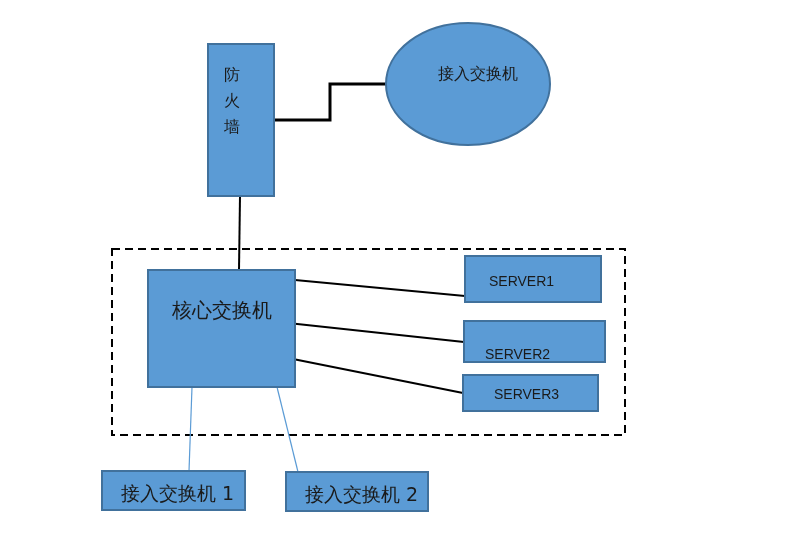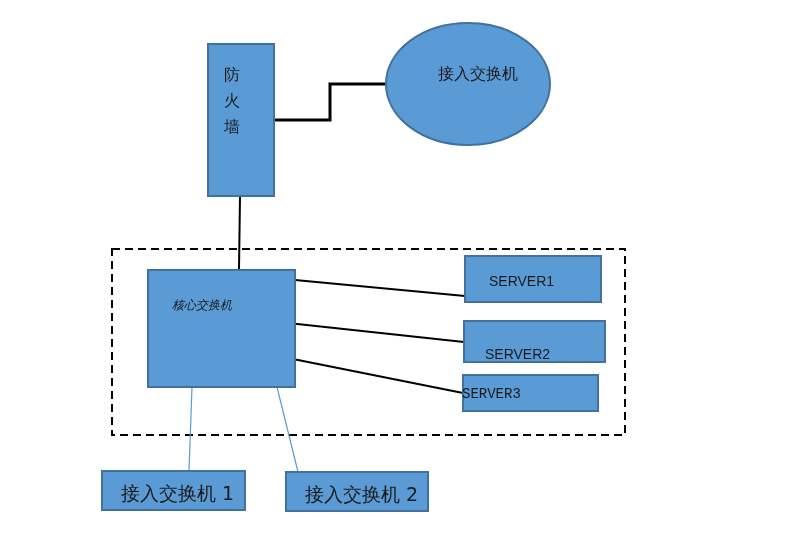--- a/index.html
+++ b/index.html
@@ -35,28 +35,28 @@
 <div class="lbl" style="left:438px; top:64px; font-size:16px;">接入交换机</div>
 
 <div class="box" style="left:207px; top:43px; width:68px; height:154px;"></div>
 <div class="vtext" style="left:222px; top:62px;">
   <div>防</div>
   <div>火</div>
   <div>墙</div>
 </div>
 
 <div class="box" style="left:147px; top:269px; width:149px; height:119px;"></div>
-<div class="lbl" style="left:172px; top:297px; font-size:12px;font-style:italic;">核心交换机</div>
+<div class="lbl" style="left:172px; top:297px; font-size:20px;">核心交换机</div>
 
 <div class="box" style="left:464px; top:255px; width:138px; height:48px;"></div>
 <div class="lbl lbl-en" style="left:489px; top:273px;">SERVER1</div>
 
 <div class="box" style="left:463px; top:320px; width:143px; height:43px;"></div>
 <div class="lbl lbl-en" style="left:485px; top:346px;">SERVER2</div>
 
 <div class="box" style="left:462px; top:374px; width:137px; height:38px;"></div>
-<div class="lbl lbl-en" style="left:462px; top:386px;font-family:Liberation Mono, monospace;">SERVER3</div>
+<div class="lbl lbl-en" style="left:494px; top:386px;">SERVER3</div>
 
 <div class="box" style="left:101px; top:470px; width:145px; height:41px;"></div>
 <div class="lbl" style="left:121px; top:481px;">接入交换机 1</div>
 
 <div class="box" style="left:285px; top:471px; width:144px; height:41px;"></div>
 <div class="lbl" style="left:305px; top:482px;">接入交换机 2</div>
 
 </body></html>

